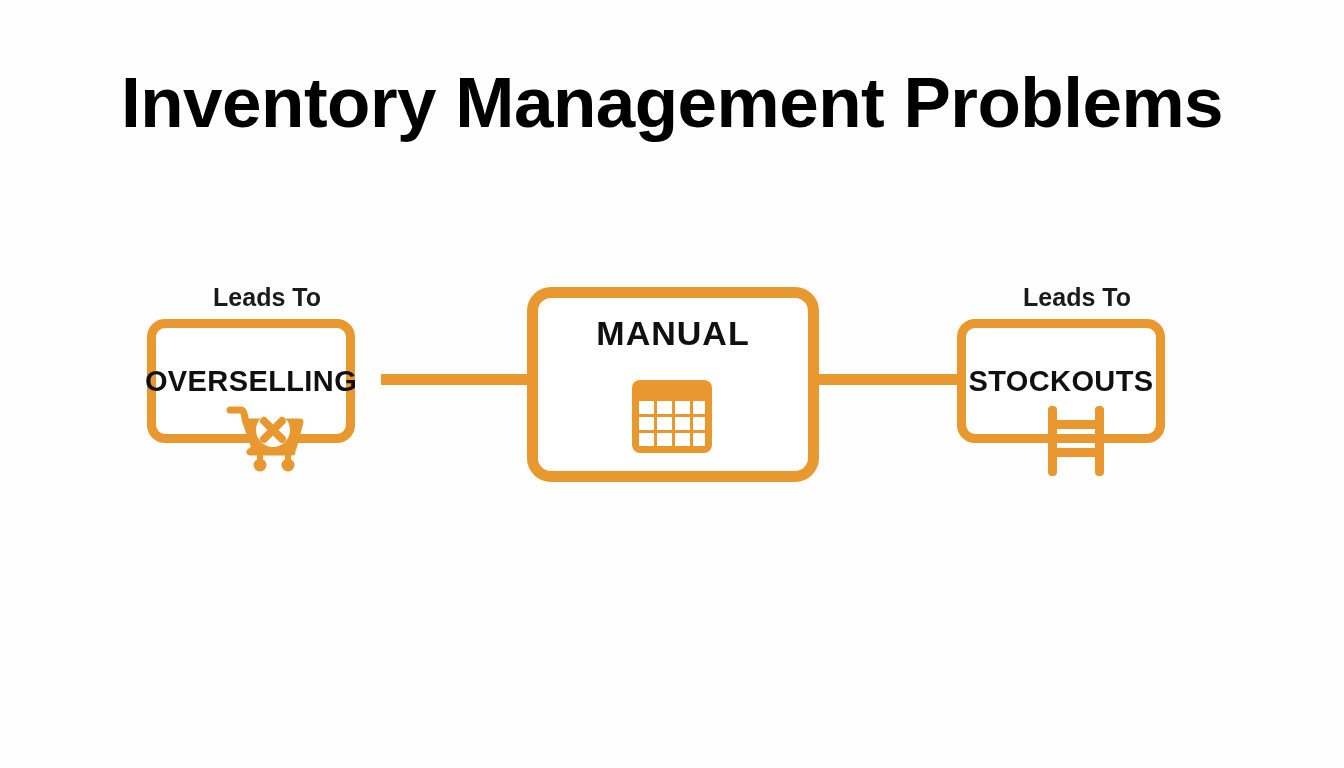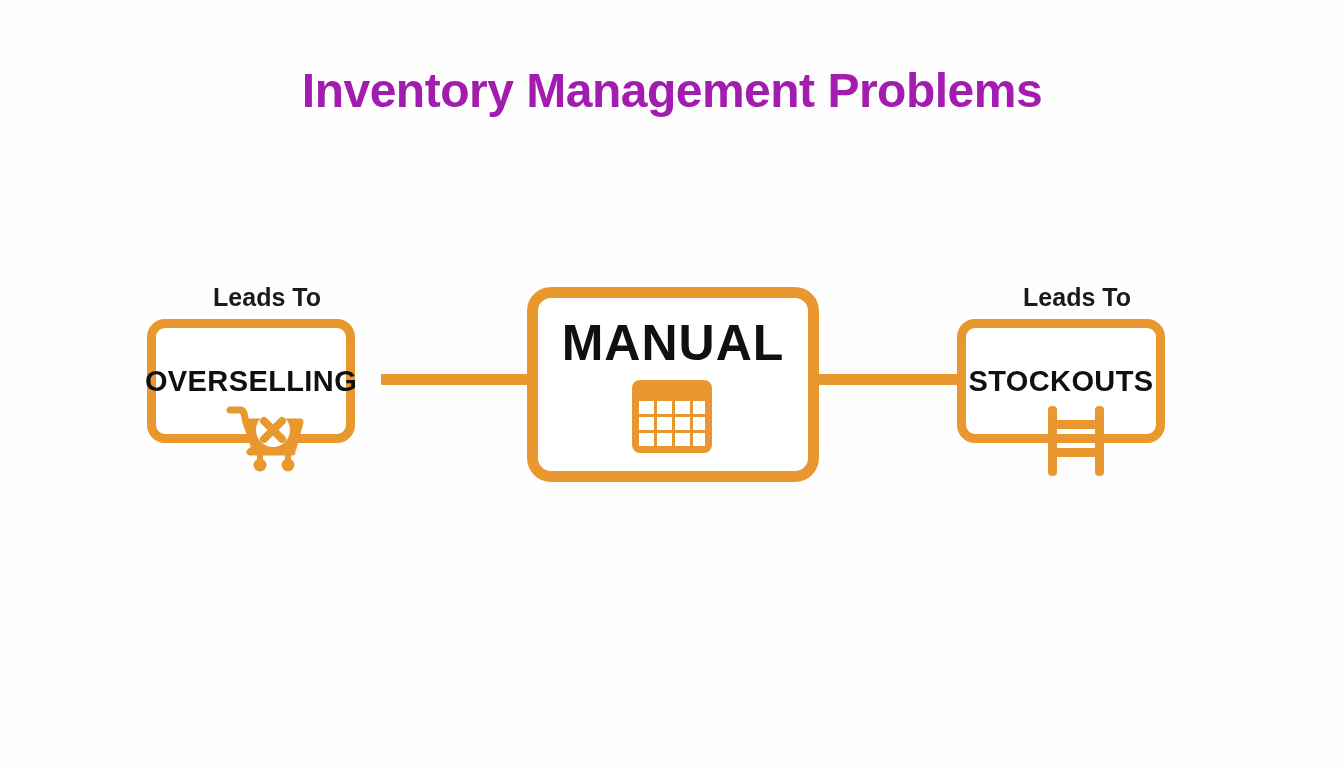--- a/index.html
+++ b/index.html
@@ -22,23 +22,23 @@
   }
 
   
   .title {
     position: absolute;
     left: 0;
     right: 0;
     top: 66px;
     text-align: center;
     font-family: "Liberation Sans", sans-serif;
-    font-size: 48px;
+    font-size: 71px;
     font-weight: bold;
-    color: #a21caf;
+    color: #000000;
     letter-spacing: -0.5px;
     line-height: 1.05;
     white-space: nowrap;
   }
 
   
   .diagram {
     position: absolute;
     left: 0;
     top: 0;
@@ -84,21 +84,21 @@
   }
 
   .node-label {
     font-family: "Liberation Sans", sans-serif;
     font-weight: bold;
     color: #101010;
     letter-spacing: 0.4px;
     white-space: nowrap;
   }
   .node-side .node-label { font-size: 29px; }
-  .node-center .node-label { font-size: 50px; letter-spacing: 1px; }
+  .node-center .node-label { font-size: 34px; letter-spacing: 1px; }
 
   
   .leads-to {
     position: absolute;
     top: 283px;
     width: 240px;
     text-align: center;
     font-family: "Liberation Sans", sans-serif;
     font-size: 25px;
     font-weight: bold;

